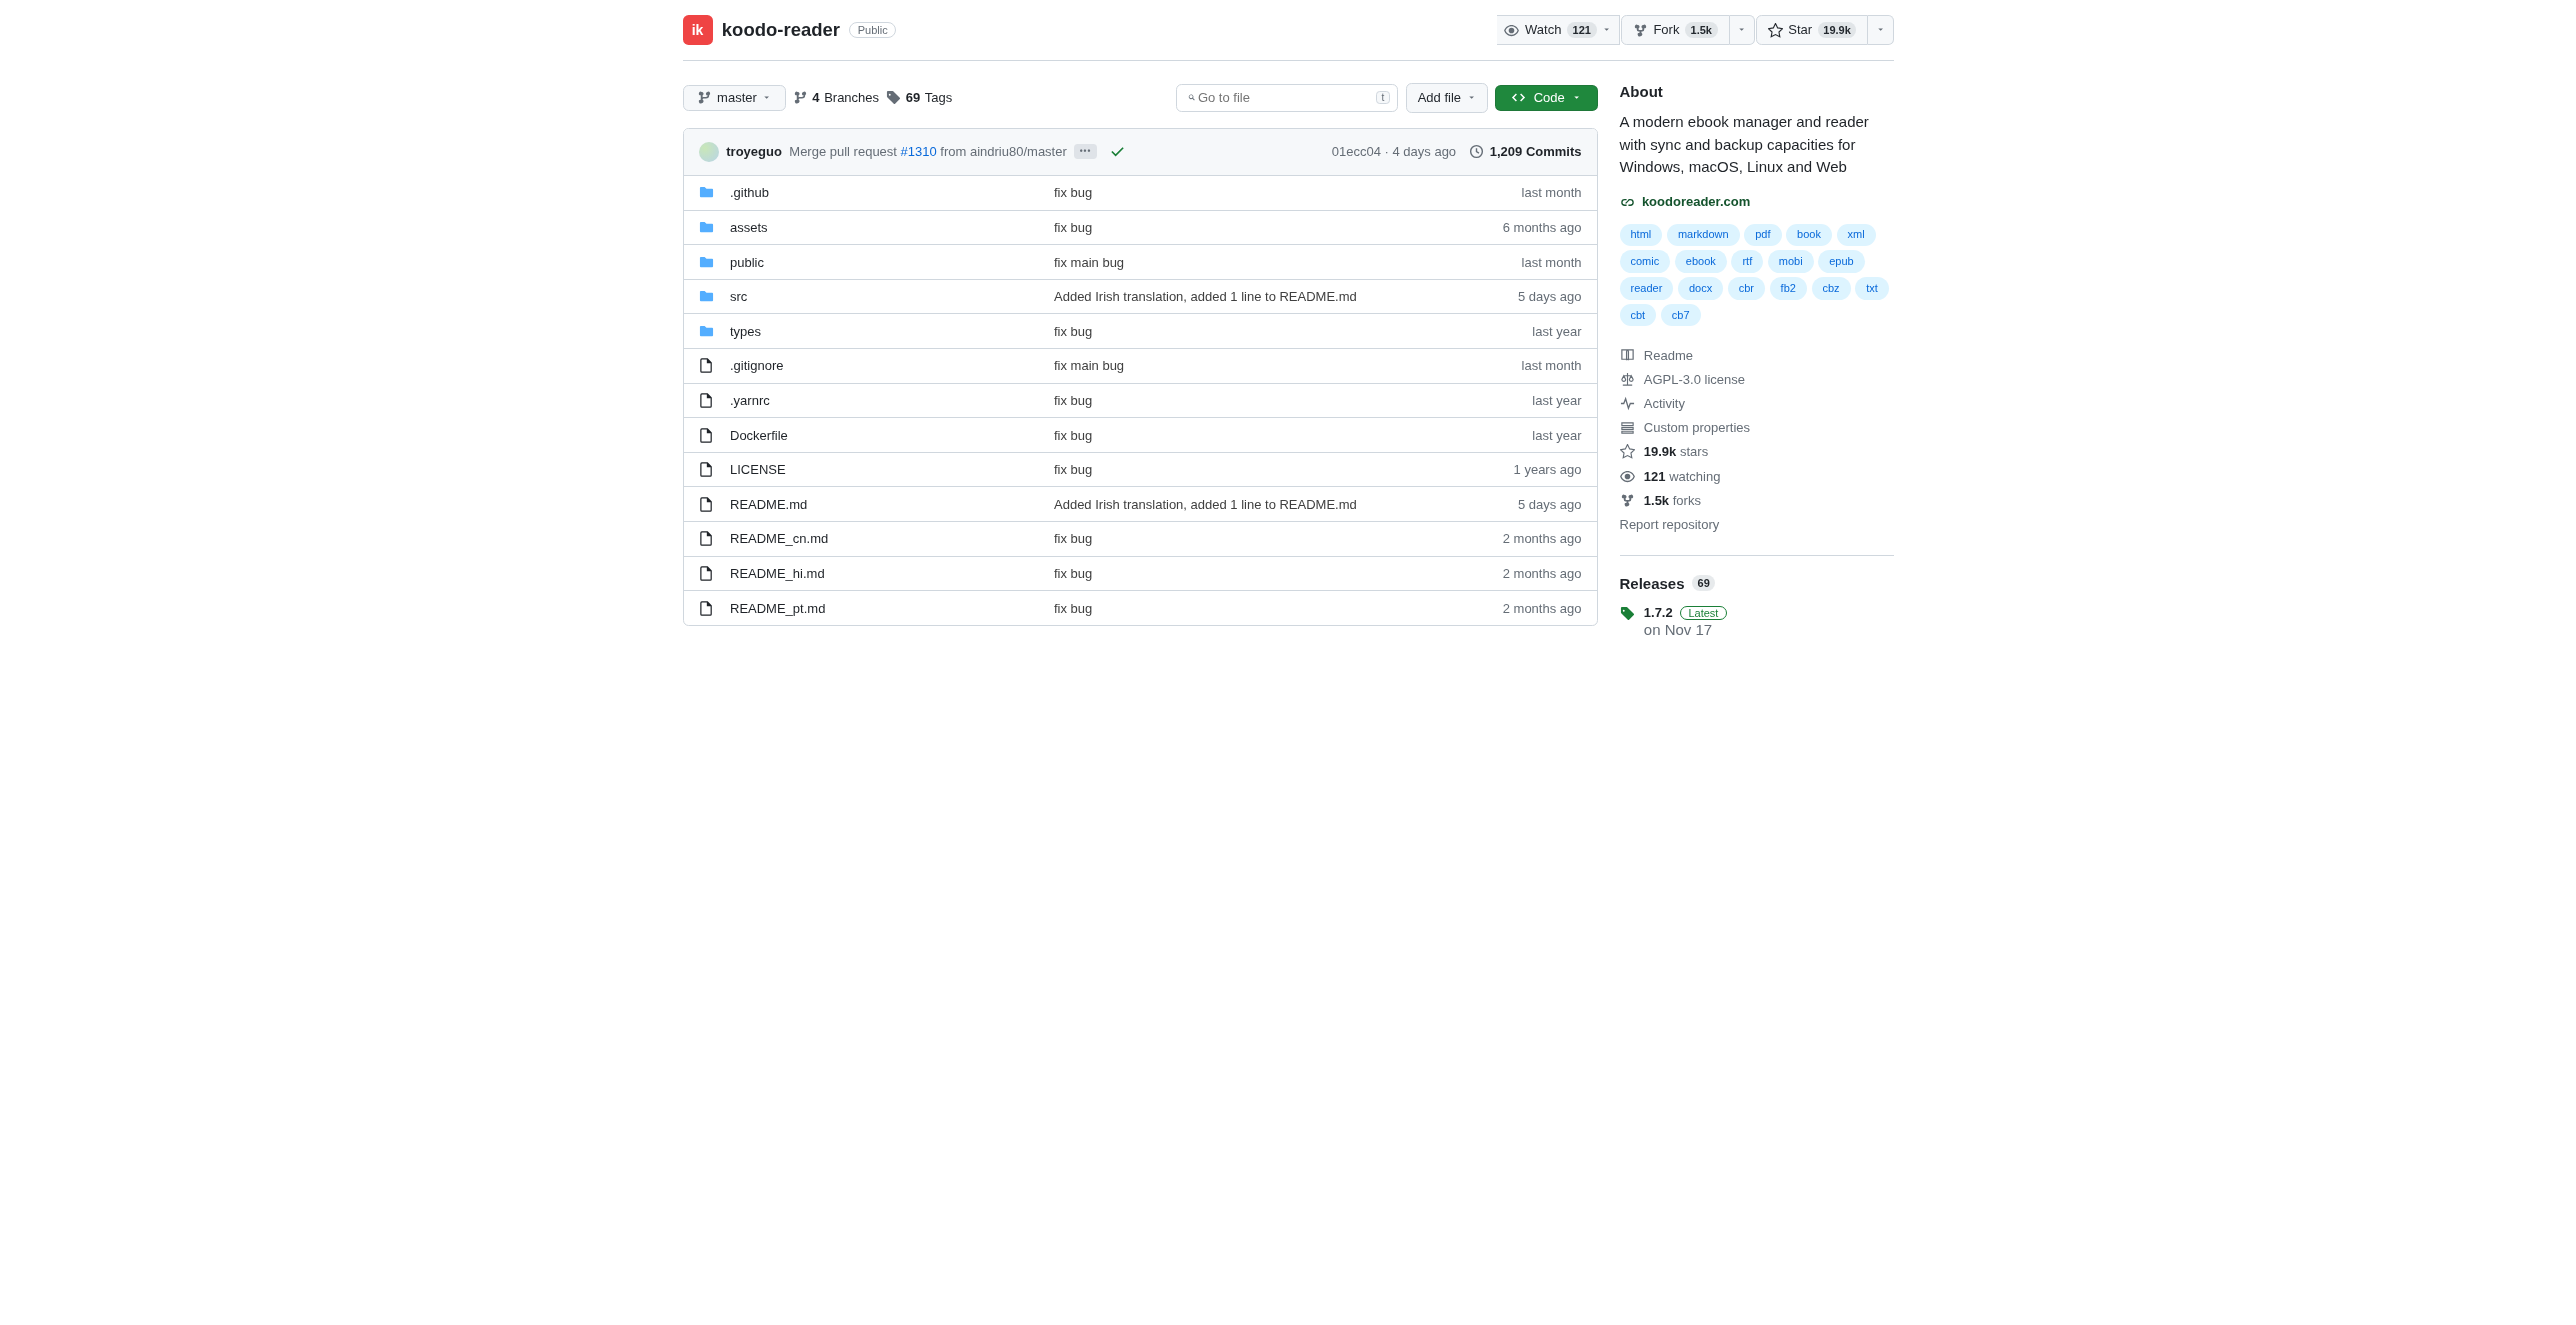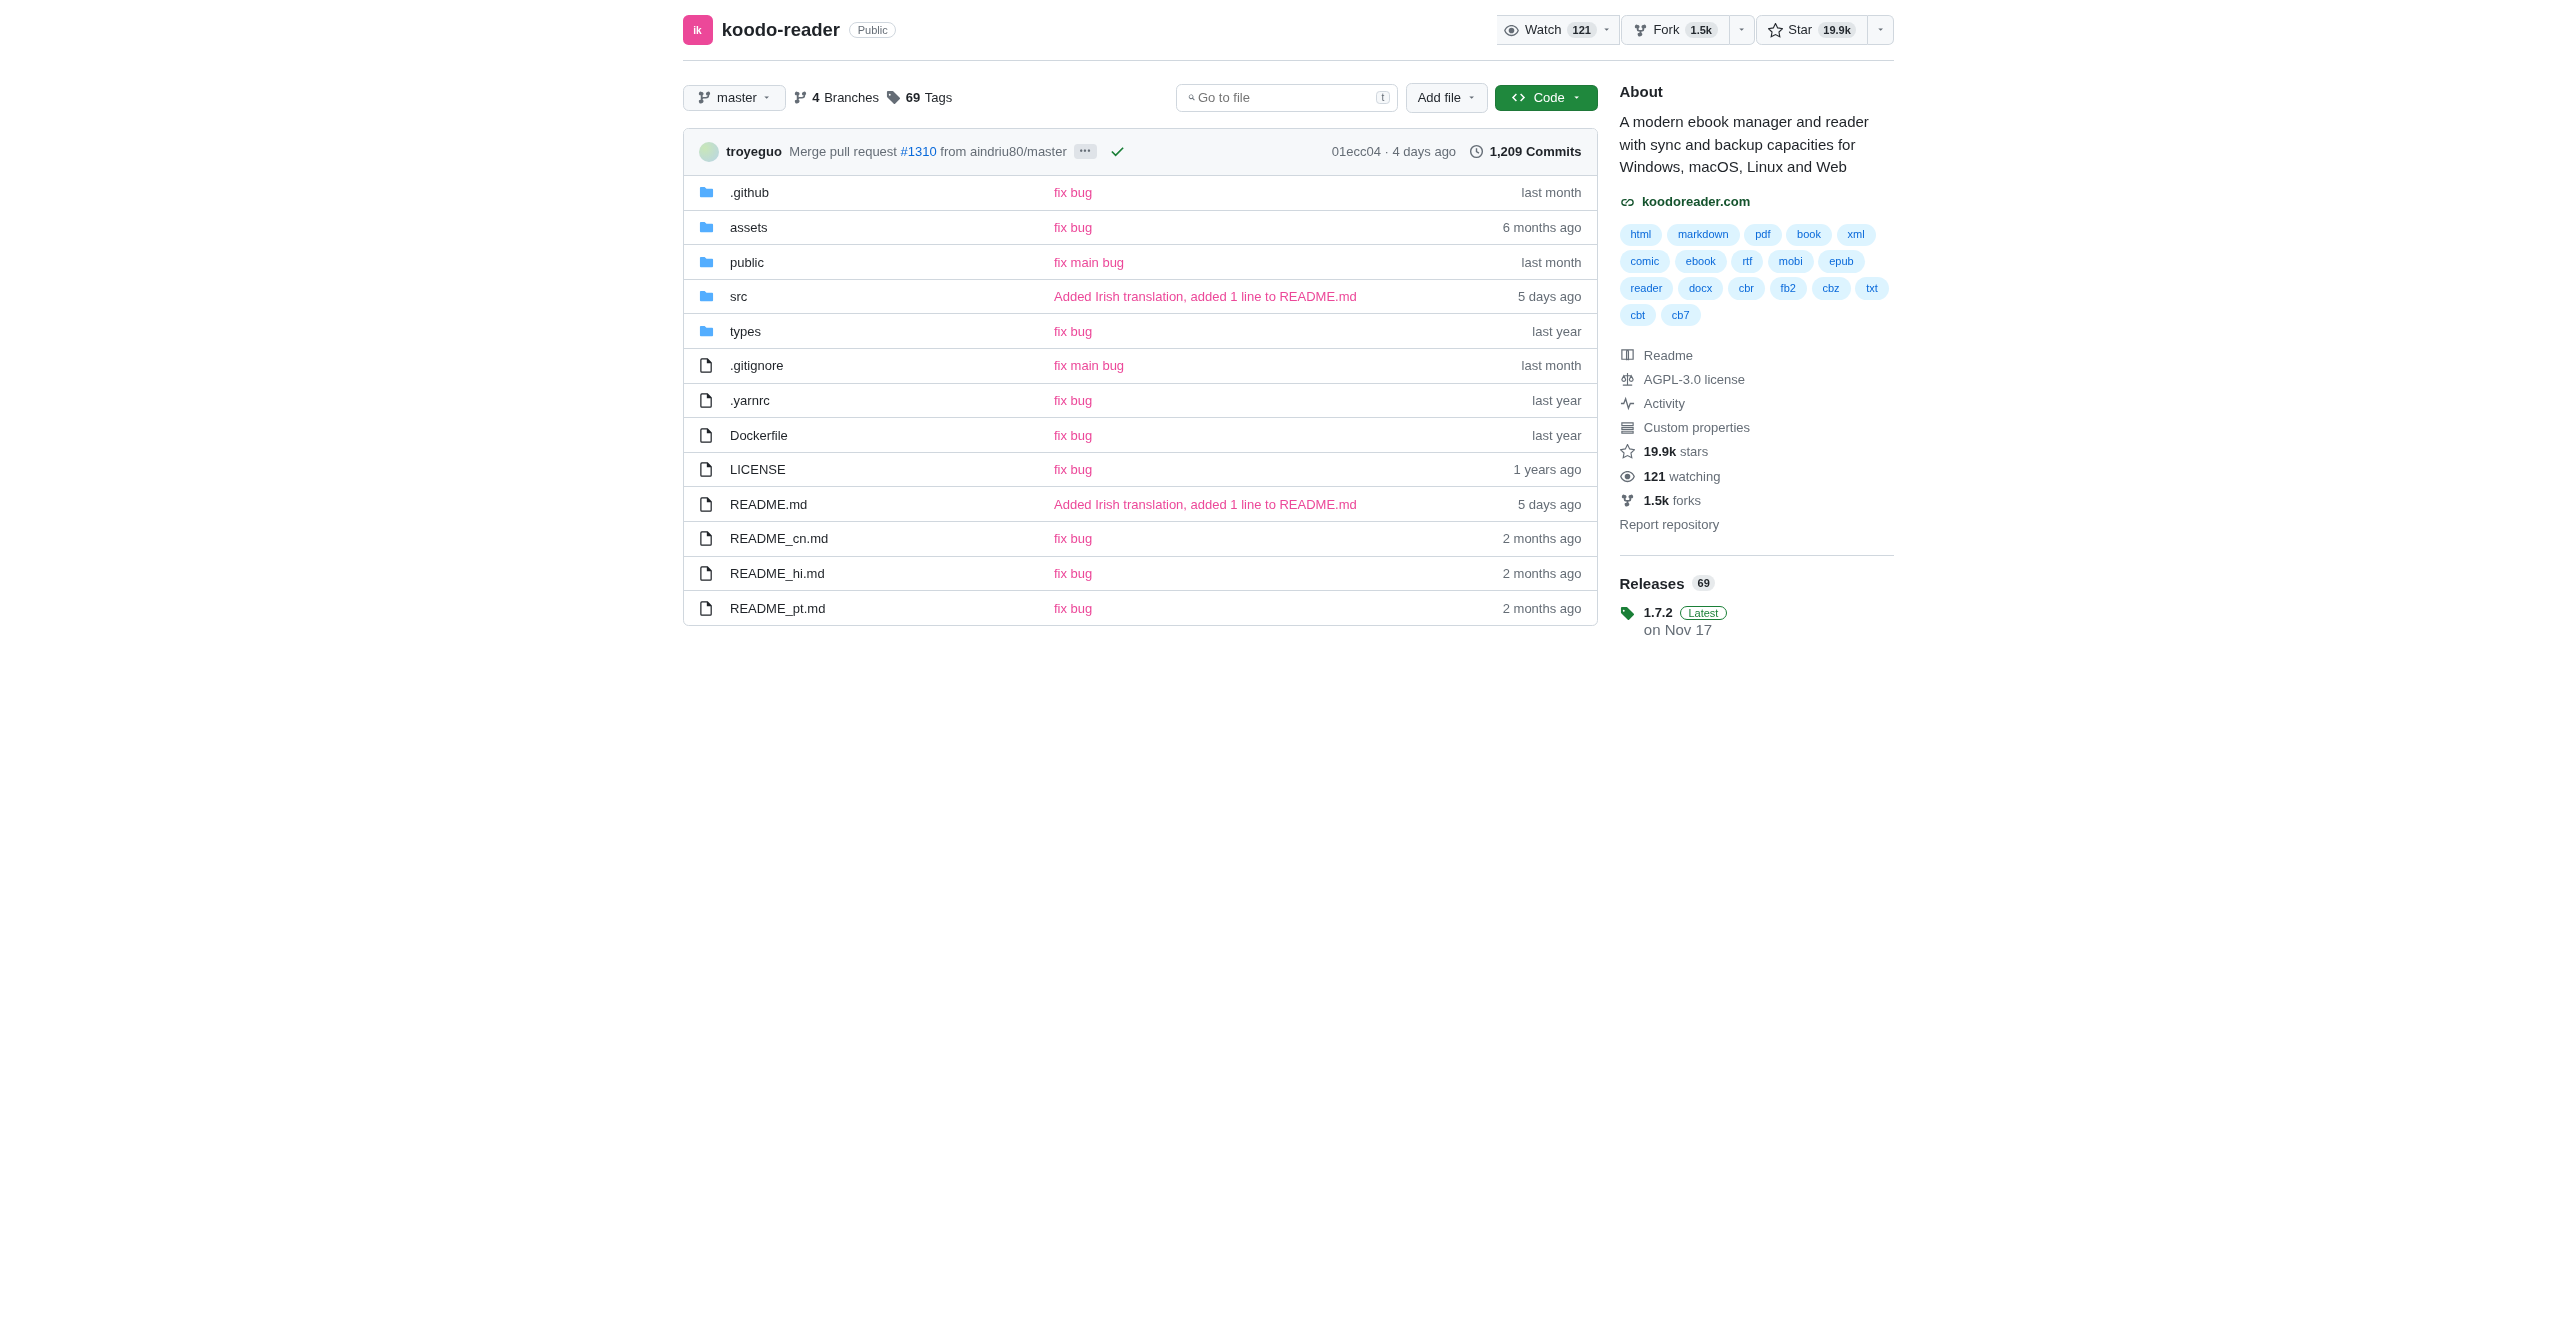--- a/index.html
+++ b/index.html
@@ -14,22 +14,22 @@
   .repo-header {
     display: flex;
     align-items: center;
     justify-content: space-between;
     padding: 15px 0;
     border-bottom: 0.9px solid #d0d7de;
   }
   .repo-title { display: flex; align-items: center; gap: 9.3px; }
   .repo-logo {
     width: 30px; height: 30px; border-radius: 5.6px;
-    background: #ec4899; display: inline-flex; align-items: center; justify-content: center;
-    color: #fff; font-weight: bold; font-size: 10px;
+    background: #ef4444; display: inline-flex; align-items: center; justify-content: center;
+    color: #fff; font-weight: bold; font-size: 14px;
   }
   .repo-name { font-size: 18.5px; font-weight: 600; }
   .visibility {
     border: 0.9px solid #d0d7de; border-radius: 22px; padding: 0.9px 7.4px;
     font-size: 11px; color: #656d76; font-weight: 500;
   }
   .action-buttons { display: flex; gap: 1px; }
   .btn-group { display: flex; }
   .btn {
     display: inline-flex; align-items: center; gap: 5.6px;
@@ -94,21 +94,21 @@
   .commit-sha { color: #656d76; font-size: 13px; }
   .commits-link { display: inline-flex; align-items: center; gap: 5.6px; font-weight: 600; color: #1f2328; }
   .file-row {
     display: flex; align-items: center; padding: 9.3px 15px;
     border-bottom: 0.9px solid #d0d7de;
   }
   .file-row:last-child { border-bottom: none; }
   .file-icon { width: 18.5px; margin-right: 13px; flex-shrink: 0; display: inline-flex; }
   .file-name { width: 324px; flex-shrink: 0; }
   .file-name a { color: #1f2328; text-decoration: none; }
-  .file-msg { flex: 1; color: #ec4899; }
+  .file-msg { flex: 1; color: #404040; }
   .file-date { color: #656d76; text-align: right; white-space: nowrap; }
   .sb-h2 { font-size: 15px; font-weight: 600; margin: 0 0 11px; }
   .sb-desc { font-size: 15px; line-height: 1.5; margin: 0 0 15px; }
   .sb-link { display: inline-flex; align-items: center; gap: 7.4px; color: #14532d; font-weight: 600; text-decoration: none; margin-bottom: 15px; }
   .topics { display: flex; flex-wrap: wrap; gap: 4.6px; margin-bottom: 16.7px; }
   .topic {
     background: #ddf4ff; color: #0969da; border-radius: 18.5px; padding: 1.9px 11px;
     font-size: 11px; font-weight: 500; cursor: pointer; line-height: 18.5px;
   }
   .sb-item {

